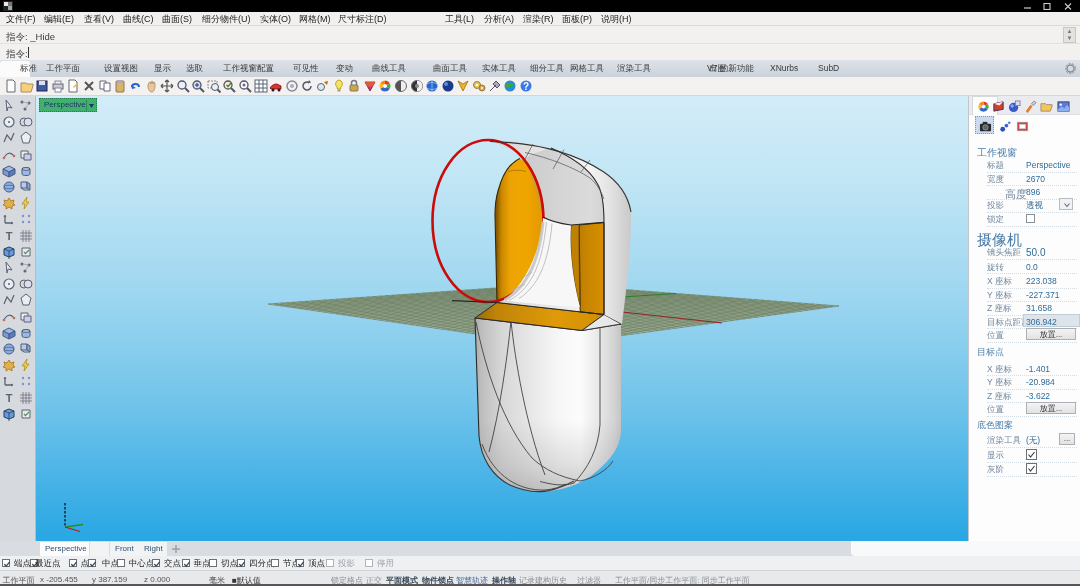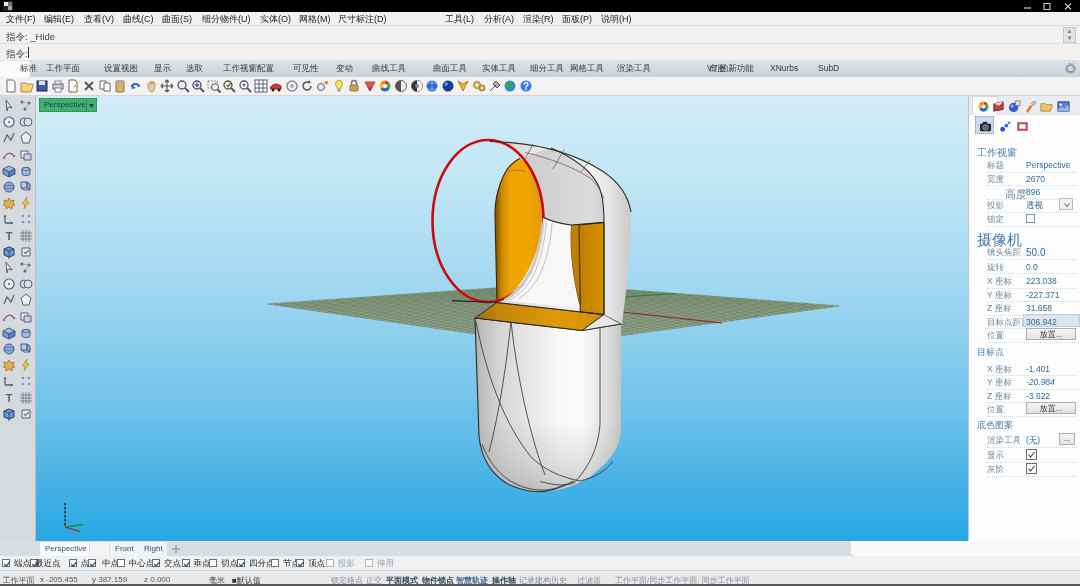--- a/index.html
+++ b/index.html
@@ -562,21 +562,21 @@
 <span class="abs" style="left:1026px;top:316.5px;font-size:8.5px;color:#2f6c99;">306.942</span>
 <span class="abs" style="left:987px;top:330px;font-size:8.5px;color:#71869c;">位置</span>
 <div class="abs" style="left:987px;top:341.5px;width:90px;border-bottom:1px dotted #d4dde4;"></div>
 <div class="abs" style="left:1026px;top:327.5px;width:50px;height:12px;background:linear-gradient(#f4f4f4,#e2e2e2);border:1px solid #aab0b6;font-size:8px;color:#333;text-align:center;line-height:11px;">放置...</div>
 <span class="abs" style="left:977px;top:346px;font-size:9px;color:#4a7ca8;">目标点</span>
 <span class="abs" style="left:987px;top:363.5px;font-size:8.5px;color:#71869c;">X 座标</span>
 <div class="abs" style="left:987px;top:375.0px;width:90px;border-bottom:1px dotted #d4dde4;"></div>
 <span class="abs" style="left:1026px;top:363.5px;font-size:8.5px;color:#2f6c99;">-1.401</span>
 <span class="abs" style="left:987px;top:377px;font-size:8.5px;color:#71869c;">Y 座标</span>
 <div class="abs" style="left:987px;top:388.5px;width:90px;border-bottom:1px dotted #d4dde4;"></div>
-<span class="abs" style="left:1026px;top:377px;font-size:8.5px;color:#2f6c99;font-style:italic;">-20.984</span>
+<span class="abs" style="left:1026px;top:377px;font-size:8.5px;color:#2f6c99;">-20.984</span>
 <span class="abs" style="left:987px;top:390.5px;font-size:8.5px;color:#71869c;">Z 座标</span>
 <div class="abs" style="left:987px;top:402.0px;width:90px;border-bottom:1px dotted #d4dde4;"></div>
 <span class="abs" style="left:1026px;top:390.5px;font-size:8.5px;color:#2f6c99;">-3.622</span>
 <span class="abs" style="left:987px;top:404px;font-size:8.5px;color:#71869c;">位置</span>
 <div class="abs" style="left:987px;top:415.5px;width:90px;border-bottom:1px dotted #d4dde4;"></div>
 <div class="abs" style="left:1026px;top:401.5px;width:50px;height:12px;background:linear-gradient(#f4f4f4,#e2e2e2);border:1px solid #aab0b6;font-size:8px;color:#333;text-align:center;line-height:11px;">放置...</div>
 <span class="abs" style="left:977px;top:419px;font-size:9px;color:#4a7ca8;">底色图案</span>
 <span class="abs" style="left:987px;top:435px;font-size:8.5px;color:#71869c;">渲染工具</span>
 <div class="abs" style="left:987px;top:446.5px;width:90px;border-bottom:1px dotted #d4dde4;"></div>
 <span class="abs" style="left:1026px;top:435px;font-size:8.5px;color:#2f6c99;">(无)</span>
@@ -675,17 +675,17 @@
     <span class="abs" style="left:2.5px;top:4px;color:#555;font-weight:normal;">工作平面</span>
     <span class="abs" style="left:40px;top:4px;color:#555;font-weight:normal;">x -205.455</span>
     <span class="abs" style="left:92px;top:4px;color:#555;font-weight:normal;">y 387.159</span>
     <span class="abs" style="left:144px;top:4px;color:#555;font-weight:normal;">z 0.000</span>
     <span class="abs" style="left:209px;top:4px;color:#555;font-weight:normal;">毫米</span>
     <span class="abs" style="left:232px;top:4px;color:#333;font-weight:normal;">■默认值</span>
     <span class="abs" style="left:331px;top:4px;color:#8a8f96;font-weight:normal;">锁定格点</span>
     <span class="abs" style="left:366px;top:4px;color:#8a8f96;font-weight:normal;">正交</span>
     <span class="abs" style="left:386px;top:4px;color:#3a4a5a;font-weight:bold;">平面模式</span>
     <span class="abs" style="left:422px;top:4px;color:#3a4a5a;font-weight:bold;">物件锁点</span>
-    <span class="abs" style="left:456px;top:4px;color:#4a6a9a;font-weight:bold;">智慧轨迹</span>
+    <span class="abs" style="left:456px;top:4px;color:#4a6a9a;font-weight:normal;">智慧轨迹</span>
     <span class="abs" style="left:492px;top:4px;color:#3a4a5a;font-weight:bold;">操作轴</span>
     <span class="abs" style="left:519px;top:4px;color:#8a8f96;font-weight:normal;">记录建构历史</span>
     <span class="abs" style="left:577px;top:4px;color:#8a8f96;font-weight:normal;">过滤器</span>
     <span class="abs" style="left:615px;top:4px;color:#8a8f96;font-weight:normal;">工作平面/同步工作平面: 同步工作平面</span>
   </div>
 </body></html>

